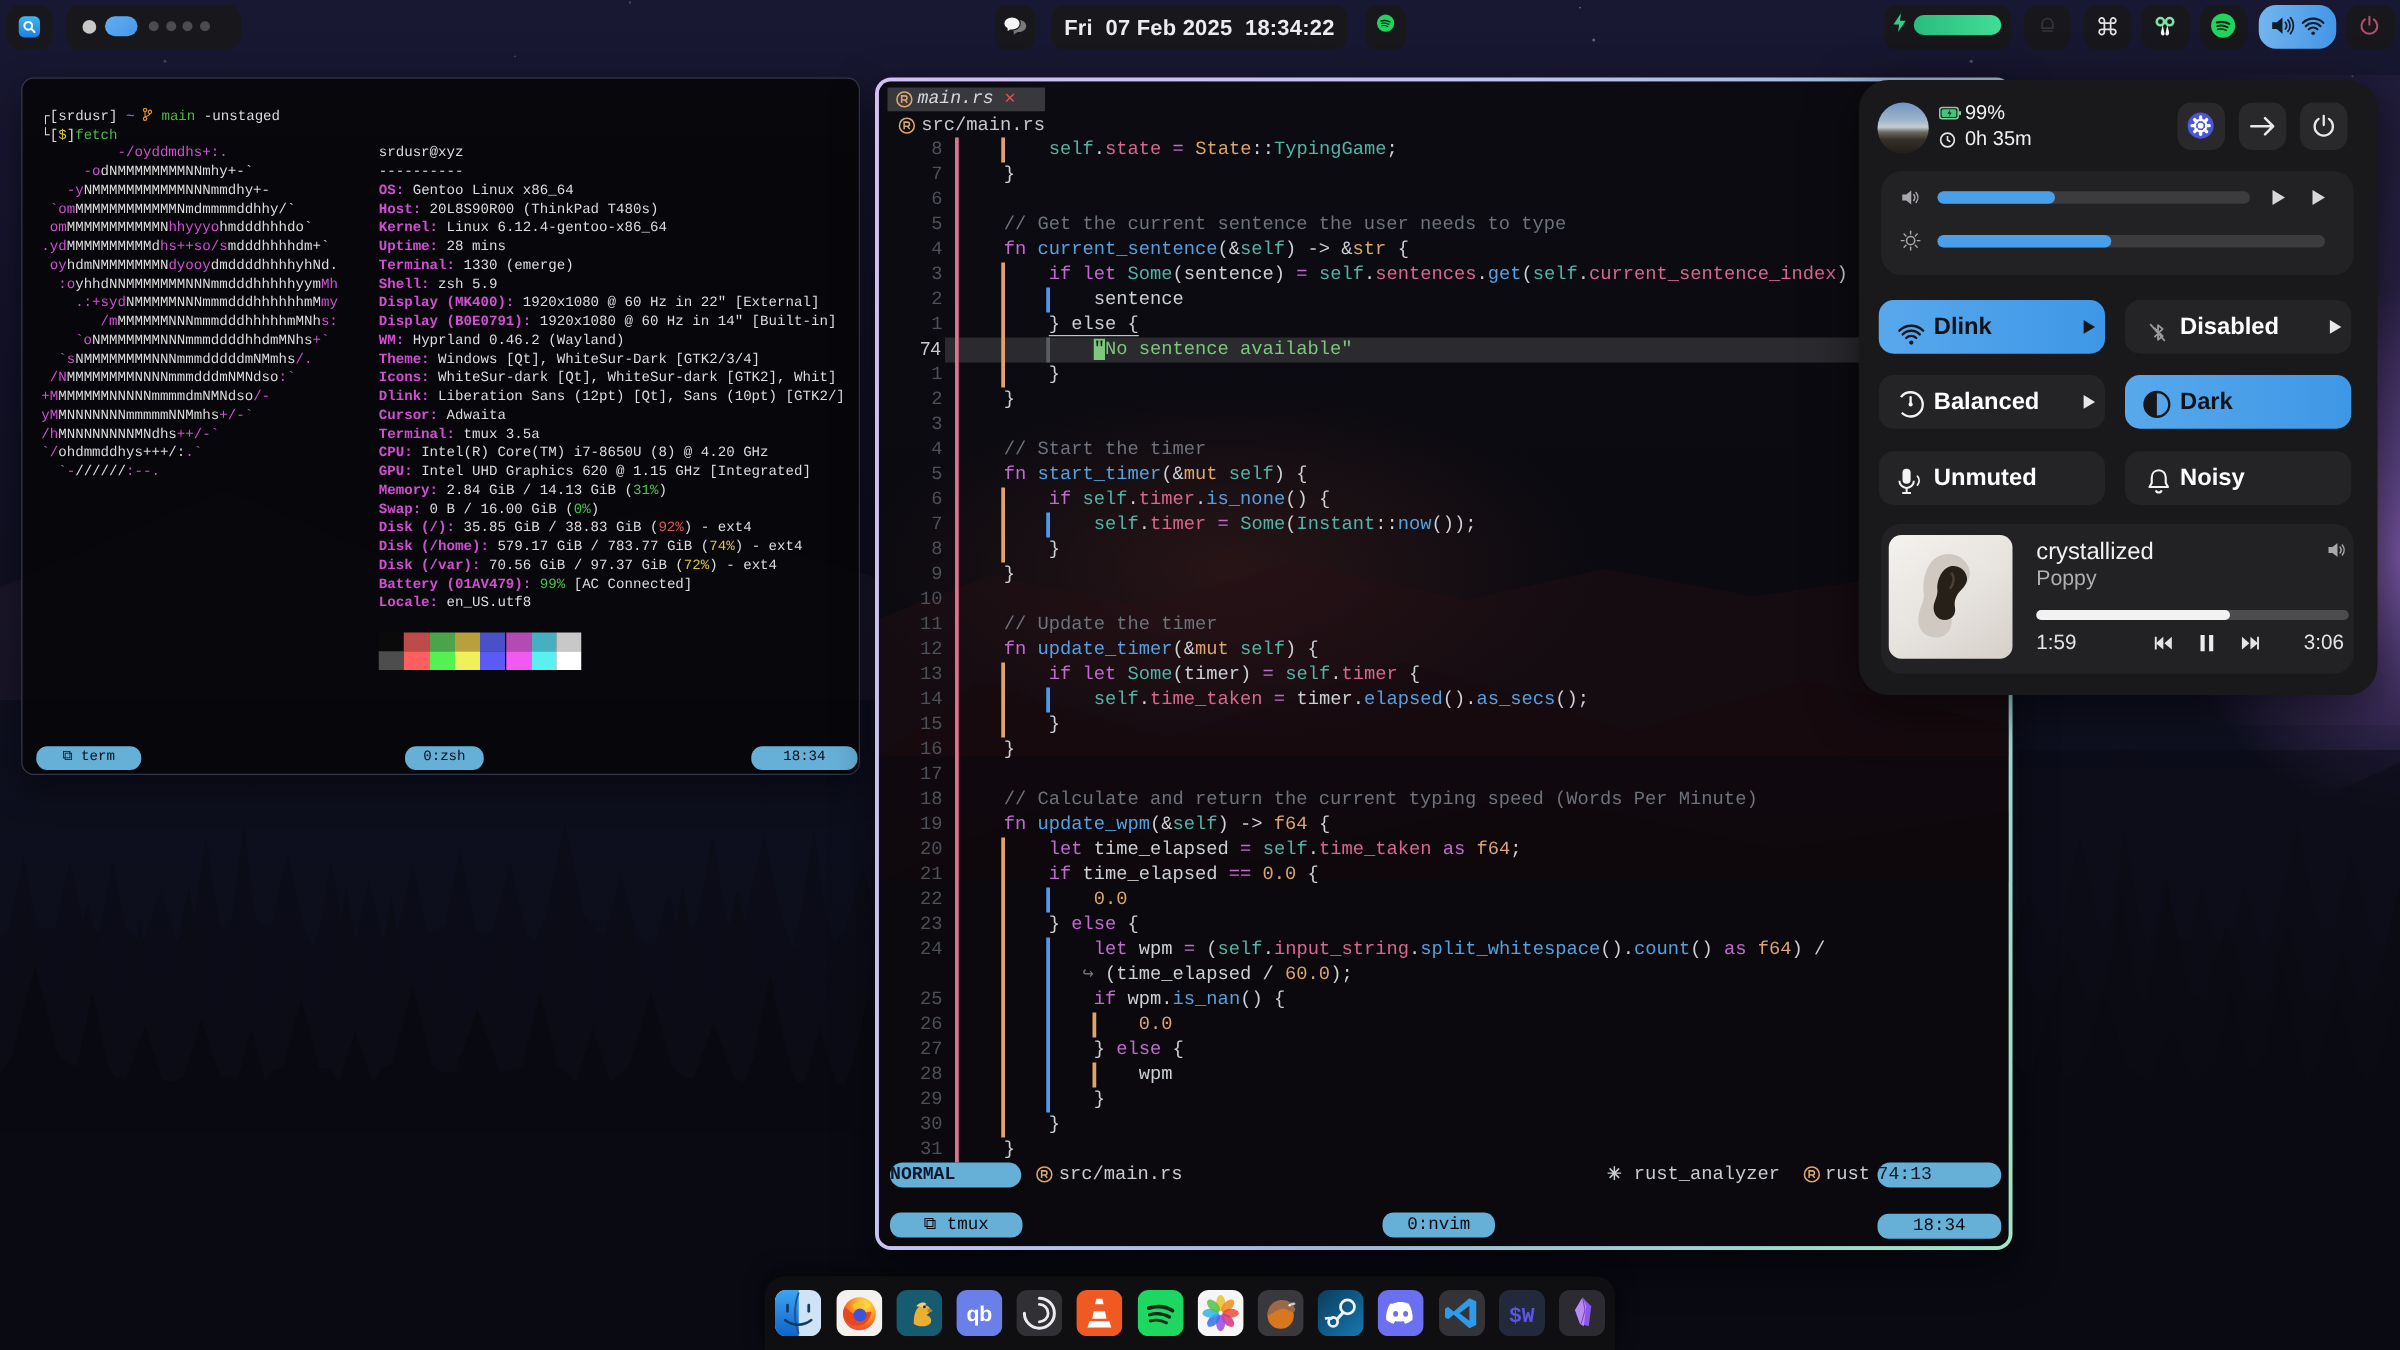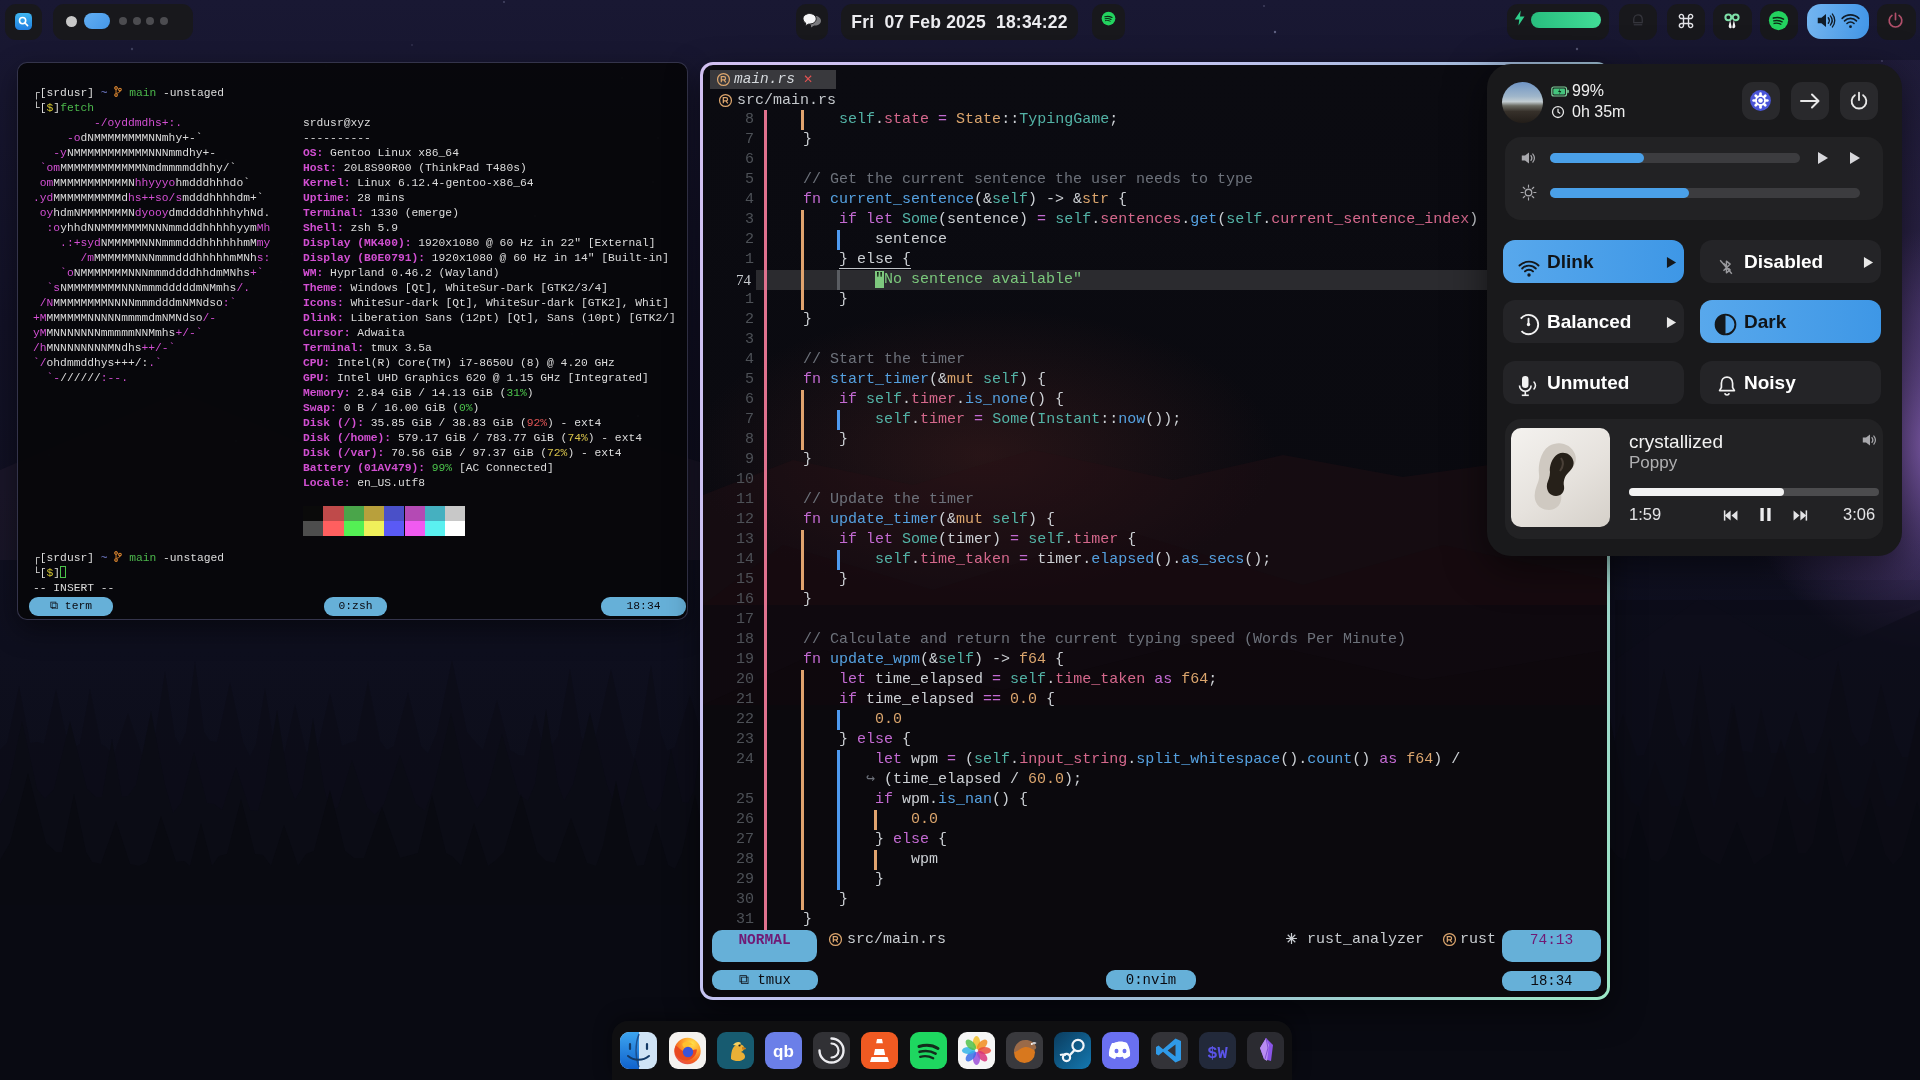--- a/index.html
+++ b/index.html
@@ -20,22 +20,22 @@
 #nvimb{position:absolute;left:700px;top:62px;width:910px;height:938px;border-radius:13px;box-shadow:0 12px 32px rgba(0,0,0,.5);
  background:linear-gradient(115deg,#d2c0f2 0%,#c4c4f2 35%,#a0b8d8 60%,#9ce8c6 100%)}
 #nvim{position:absolute;left:3px;top:3px;right:3px;bottom:3px;border-radius:10px;overflow:hidden;
  background:radial-gradient(420px 210px at 280px 390px,rgba(150,58,48,.21),rgba(150,58,48,0) 70%),linear-gradient(180deg,#0b0b11 0%,#0a0a10 55%,#0a0a0f 100%)}
 #nvim pre{font-family:"Liberation Mono",monospace;font-size:15px;line-height:20px;white-space:pre;position:absolute}
 .k{color:#c36ad2}.f{color:#55a1e0}.t{color:#53b3a6}.o{color:#dba56d}.r{color:#d5688c}
 .w{color:#ccd0d4}.c{color:#6d727b}.s{color:#7bc87c}.g{color:#6d727b}.n{color:#ccd0d4}
 .ln{color:#4d5157}
 .guide{position:absolute;width:3px}
 .go{background:#e0a36e}.gb{background:#4e9af0}.gg{background:#5a5d62}
-.mpill{position:absolute;height:32px;background:#66b0d8;border-radius:10px;color:#701a75;
- font-family:"Liberation Mono",monospace;font-size:14.5px;line-height:20px;text-align:center}
+.mpill{position:absolute;height:20px;background:#66b0d8;border-radius:10px;color:#0f172a;
+ font-family:"Liberation Mono",monospace;font-size:14.5px;line-height:20px;text-align:left}
 .tmpill{position:absolute;height:19px;background:#66b0d8;border-radius:9px;color:#0a0a10;
  font-family:"Liberation Mono",monospace;font-size:11.3px;line-height:19px;text-align:center}
 
 #cc{position:absolute;left:1487px;top:64px;width:415px;height:492px;background:#19191b;border-radius:24px;
  box-shadow:0 10px 40px rgba(0,0,0,.55)}
 .card{position:absolute;background:#222224;border-radius:16px}
 .cbtn{position:absolute;width:181px;height:43px;border-radius:12px;background:#242427;color:#fff;
  font-weight:bold;font-size:19px;line-height:43px}
 .cbtn.on{background:linear-gradient(90deg,#58a8ec,#3e97e6);color:#101418}
 .sq{position:absolute;width:38px;height:38px;border-radius:11px;background:#29292c}
@@ -271,28 +271,20 @@
     <div class="abs" style="left:406.80000000000007px;top:443px;width:20.3px;height:15px;background:#45b0c0"></div>
     <div class="abs" style="left:427.1000000000001px;top:443px;width:20.3px;height:15px;background:#c8c8c8"></div>
  <div class="abs" style="left:285px;top:458px;width:20.3px;height:15px;background:#4d4d4d"></div>
     <div class="abs" style="left:305.3px;top:458px;width:20.3px;height:15px;background:#ff5f5f"></div>
     <div class="abs" style="left:325.6px;top:458px;width:20.3px;height:15px;background:#54f054"></div>
     <div class="abs" style="left:345.90000000000003px;top:458px;width:20.3px;height:15px;background:#f0f05a"></div>
     <div class="abs" style="left:366.20000000000005px;top:458px;width:20.3px;height:15px;background:#5a5af5"></div>
     <div class="abs" style="left:386.50000000000006px;top:458px;width:20.3px;height:15px;background:#f05af0"></div>
     <div class="abs" style="left:406.80000000000007px;top:458px;width:20.3px;height:15px;background:#5af0f0"></div>
     <div class="abs" style="left:427.1000000000001px;top:458px;width:20.3px;height:15px;background:#ffffff"></div>
- <pre style="left:15px;top:488px"><i class="wht">┌[srdusr] </i><i class="tblu">~</i><i class="wht"> </i><svg width="8" height="11" viewBox="0 0 10 14" style="vertical-align:-1px">
-        <circle cx="2.5" cy="2.5" r="1.7" fill="none" stroke="#e08830" stroke-width="1.3"></circle>
-        <circle cx="2.5" cy="11.5" r="1.7" fill="none" stroke="#e08830" stroke-width="1.3"></circle>
-        <circle cx="7.5" cy="4.5" r="1.7" fill="none" stroke="#e08830" stroke-width="1.3"></circle>
-        <path d="M2.5 4.2v5.6M7.5 6.2c0 2.5-3 2.2-4.4 3.4" fill="none" stroke="#e08830" stroke-width="1.2"></path>
-      </svg><i class="tgrn"> main</i><i class="wht"> -unstaged</i>
-<i class="wht">└[</i><i class="tyel">$</i><i class="wht">]</i><span style="display:inline-block;width:6px;height:12px;border:1px solid #4cc44c;vertical-align:-2px"></span>
-<i class="wht">-- INSERT --</i></pre>
  <div class="tmpill" style="left:11px;top:534px;width:84px">⧉ term</div>
  <div class="tmpill" style="left:306px;top:534px;width:63px">0:zsh</div>
  <div class="tmpill" style="left:583px;top:534px;width:85px">18:34</div>
 </div>
 
 <div id="nvimb">
     <div id="nvim">
  <svg class="abs" style="left:0;top:0" width="904" height="932" viewBox="0 0 904 932">
         <polygon points="0,430 90,395 210,420 330,385 470,415 580,390 700,412 800,398 904,415 904,540 0,540" fill="#271016" opacity="0.38"></polygon>
         <polygon points="0,540 80,480 230,525 420,465 600,520 740,480 904,515 904,640 0,640" fill="#180a0e" opacity="0.42"></polygon>
@@ -345,21 +337,21 @@
 23
 24
 
 25
 26
 27
 28
 29
 30
 31</pre>
- <div class="abs" style="left:33px;top:205px;color:#c8ccd0;font-family:Liberation Serif, serif;font-size:15px;line-height:20px">74</div>
+ <div class="abs" style="left:33px;top:205px;color:#c8ccd0;font-family:Liberation Sans, sans-serif;font-size:15px;line-height:20px">74</div>
  <div class="abs" style="left:61px;top:45px;width:3.4px;height:820px;background:#e0718e"></div>
  <div class="guide go" style="left:97.5px;top:45px;height:20px"></div>
 <div class="guide go" style="left:97.5px;top:145px;height:100px"></div>
 <div class="guide go" style="left:97.5px;top:325px;height:60px"></div>
 <div class="guide go" style="left:97.5px;top:465px;height:60px"></div>
 <div class="guide go" style="left:97.5px;top:605px;height:240px"></div>
 <div class="guide gb" style="left:133.5px;top:165px;height:20px"></div>
 <div class="guide gb" style="left:133.5px;top:345px;height:20px"></div>
 <div class="guide gb" style="left:133.5px;top:485px;height:20px"></div>
 <div class="guide gb" style="left:133.5px;top:645px;height:20px"></div>

